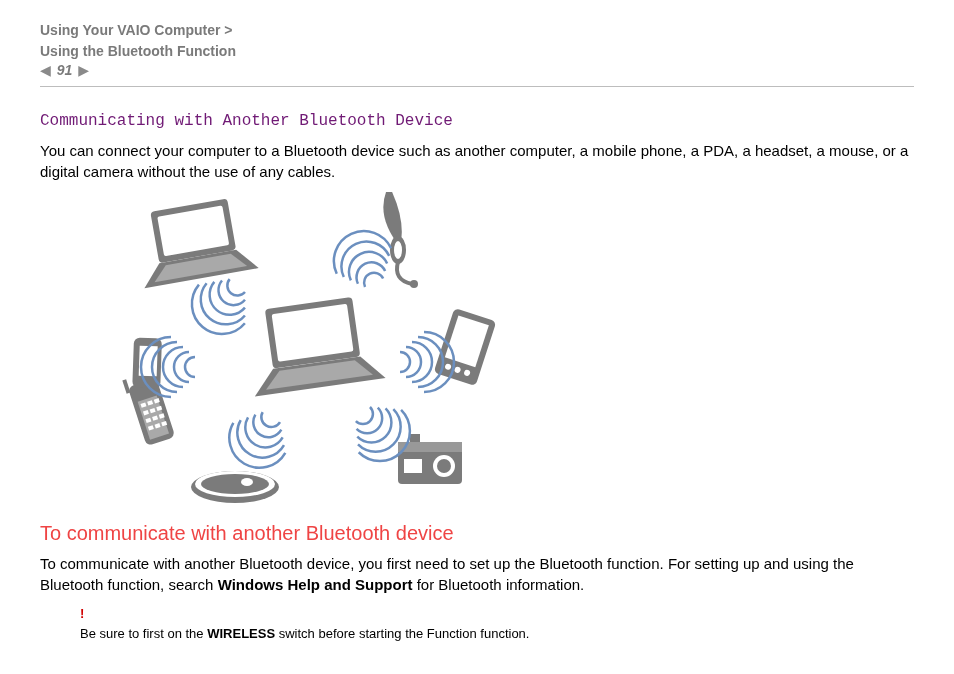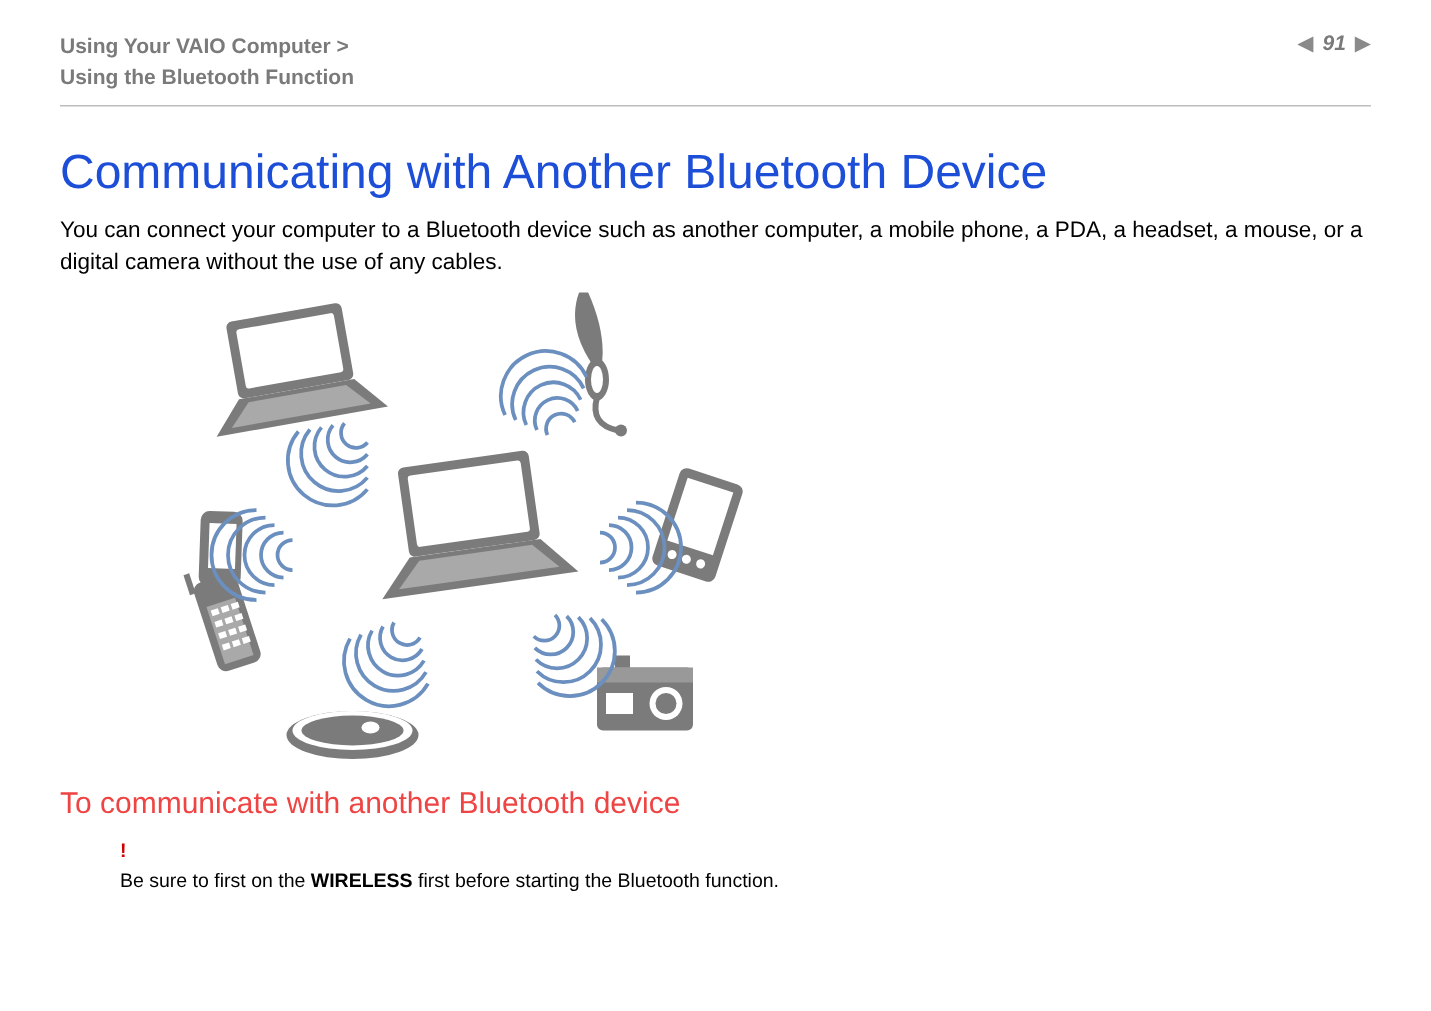--- a/index.html
+++ b/index.html
@@ -15,20 +15,21 @@
   }
   .page {
     padding: 20px 40px 20px 40px;
   }
   .header {
     display: flex;
     justify-content: space-between;
     align-items: flex-start;
     border-bottom: none;
     margin-bottom: 8px;
+    flex-direction: column;
   }
   .breadcrumb {
     color: #7a7a7a;
     font-weight: bold;
     font-size: 14px;
     line-height: 1.5;
   }
   .breadcrumb .line2 {
     display: block;
   }
@@ -46,24 +47,25 @@
     font-style: normal;
     font-weight: normal;
     color: #8a8a8a;
   }
   .hr {
     border: none;
     border-top: 1px solid #bdbdbd;
     margin: 4px 0 25px 0;
   }
   h1.title {
-    color: #1d4ed8;
+    color: #701a75;
     font-weight: normal;
-    font-size: 32px;
+    font-size: 16px;
     margin: 0 0 10px 0;
+    font-family: Liberation Mono, monospace;
   }
   p.body {
     font-size: 15px;
     line-height: 1.4;
     margin: 0 0 10px 0;
   }
   h2.sub {
     color: #ef4444;
     font-weight: normal;
     font-size: 20px;
@@ -200,19 +202,22 @@
         <rect x="-3" y="-52" width="28" height="50" rx="6" fill="#7b7b7b" transform="rotate(20 11 -27)"></rect>
         <rect x="3" y="-44" width="18" height="30" fill="#fff" transform="rotate(20 11 -27)"></rect>
         <rect x="-18" y="-18" width="4" height="14" fill="#7b7b7b"></rect>
       </g>
       <use href="#waves" transform="translate(105,185) rotate(180)"></use>
     </svg>
   </div>
 
   <h2 class="sub">To communicate with another Bluetooth device</h2>
 
+  <p class="body">
+    <span>To communicate with another Bluetooth device, you first need to set up the Bluetooth function. For setting up and using the Bluetooth function, search </span><span class="bold">Windows Help and Support</span><span> for Bluetooth information.</span>
+  </p>
 
   <div class="note">
     <span class="excl">!</span>
-    <span>Be sure to first on the </span><span class="bold">WIRELESS</span><span> first before starting the Bluetooth function.</span>
+    <span>Be sure to first on the </span><span class="bold">WIRELESS</span><span> switch before starting the Function function.</span>
   </div>
 
 </div>
 
 </body></html>

